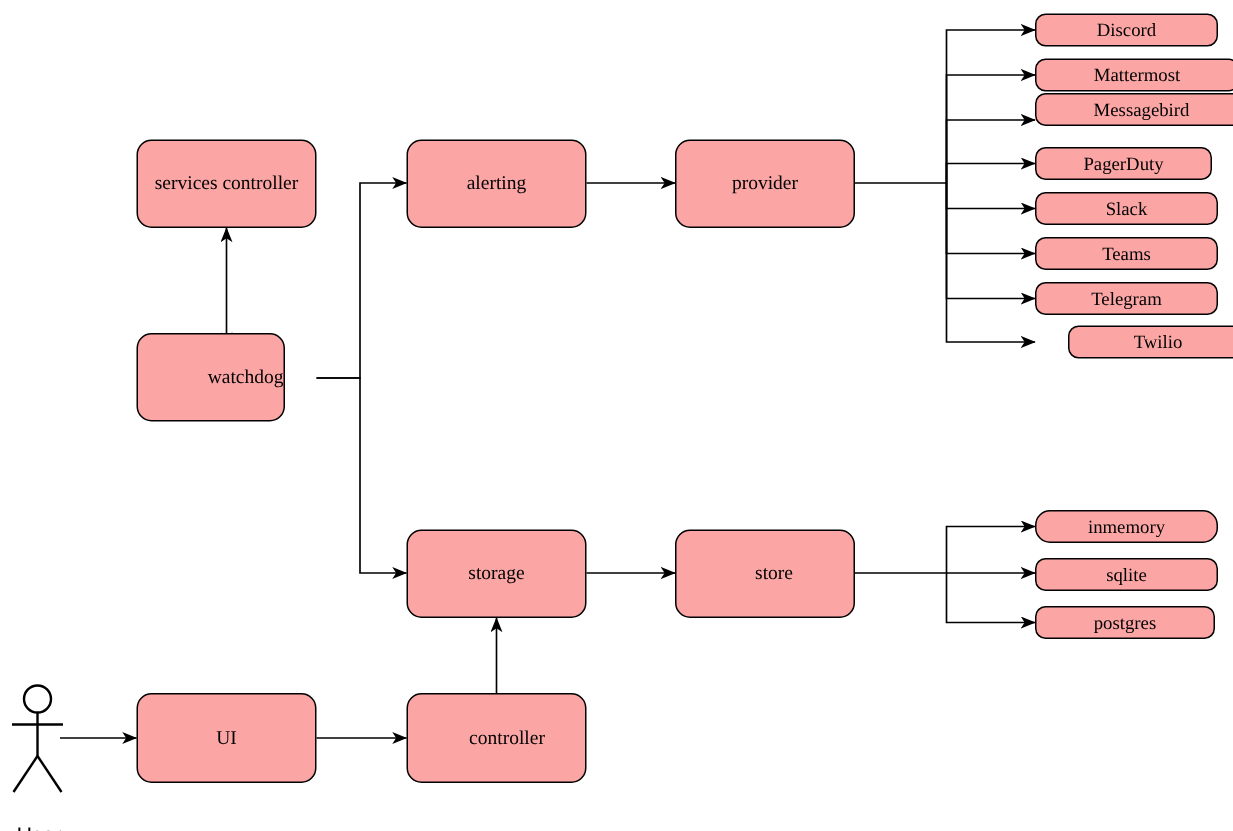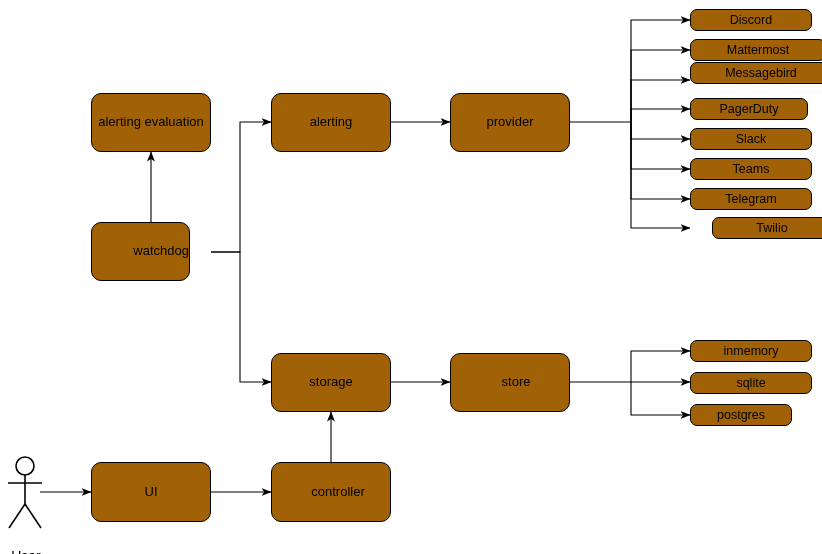--- a/index.html
+++ b/index.html
@@ -21,31 +21,32 @@
     position: absolute;
     left: 0;
     top: 0;
     width: 822px;
     height: 554px;
     pointer-events: none;
   }
   .node {
     position: absolute;
     box-sizing: border-box;
-    background: #a16207;
+    background: #fca5a5;
     border: 1px solid #000000;
     border-radius: 10px;
     display: flex;
     align-items: center;
     justify-content: center;
     text-align: center;
     color: #000000;
     font-size: 13px;
     line-height: 1.15;
     z-index: 2;
+    font-family: Liberation Serif, serif;
   }
   .node.leaf {
     border-radius: 7px;
     font-size: 12.5px;
   }
   .actor {
     position: absolute;
     z-index: 2;
   }
   .actor-label {
@@ -98,21 +99,21 @@
     <circle cx="23" cy="14" r="9" fill="#ffffff" stroke="#000000" stroke-width="1.6"></circle>
     <line x1="23" y1="23" x2="23" y2="52" stroke="#000000" stroke-width="1.6"></line>
     <line x1="6" y1="31" x2="40" y2="31" stroke="#000000" stroke-width="1.6"></line>
     <line x1="23" y1="52" x2="7" y2="76" stroke="#000000" stroke-width="1.6"></line>
     <line x1="23" y1="52" x2="39" y2="76" stroke="#000000" stroke-width="1.6"></line>
   </svg>
   <div class="actor-label" style="left:0px; top:528px; width:52px;">User</div>
 
   <div id="nodes">
       <div class="node" style="left: 91px; top: 93px; width: 120px; height: 59px;">
-        <span>alerting evaluation</span>
+        <span>services controller</span>
       </div>
       <div class="node" style="left: 91px; top: 222px; width: 99px; height: 59px; justify-content: flex-end;">
         <span>watchdog</span>
       </div>
       <div class="node" style="left: 271px; top: 93px; width: 120px; height: 59px;">
         <span>alerting</span>
       </div>
       <div class="node" style="left: 450px; top: 93px; width: 120px; height: 59px;">
         <span>provider</span>
       </div>
@@ -145,24 +146,24 @@
       </div>
       <div class="node leaf" style="left: 690px; top: 158px; width: 122px; height: 22px;">
         <span>Teams</span>
       </div>
       <div class="node leaf" style="left: 690px; top: 188px; width: 122px; height: 22px;">
         <span>Telegram</span>
       </div>
       <div class="node leaf" style="left: 712px; top: 217px; width: 120px; height: 22px;">
         <span>Twilio</span>
       </div>
-      <div class="node leaf" style="left: 690px; top: 340px; width: 122px; height: 22px;">
+      <div class="node leaf" style="left: 690px; top: 340px; width: 122px; height: 22px; border-radius: 10px;">
         <span>inmemory</span>
       </div>
       <div class="node leaf" style="left: 690px; top: 372px; width: 122px; height: 22px;">
         <span>sqlite</span>
       </div>
-      <div class="node leaf" style="left: 690px; top: 404px; width: 102px; height: 22px;">
+      <div class="node leaf" style="left: 690px; top: 404px; width: 120px; height: 22px;">
         <span>postgres</span>
       </div>
     </div>
 
 </div>
 
 </body></html>

